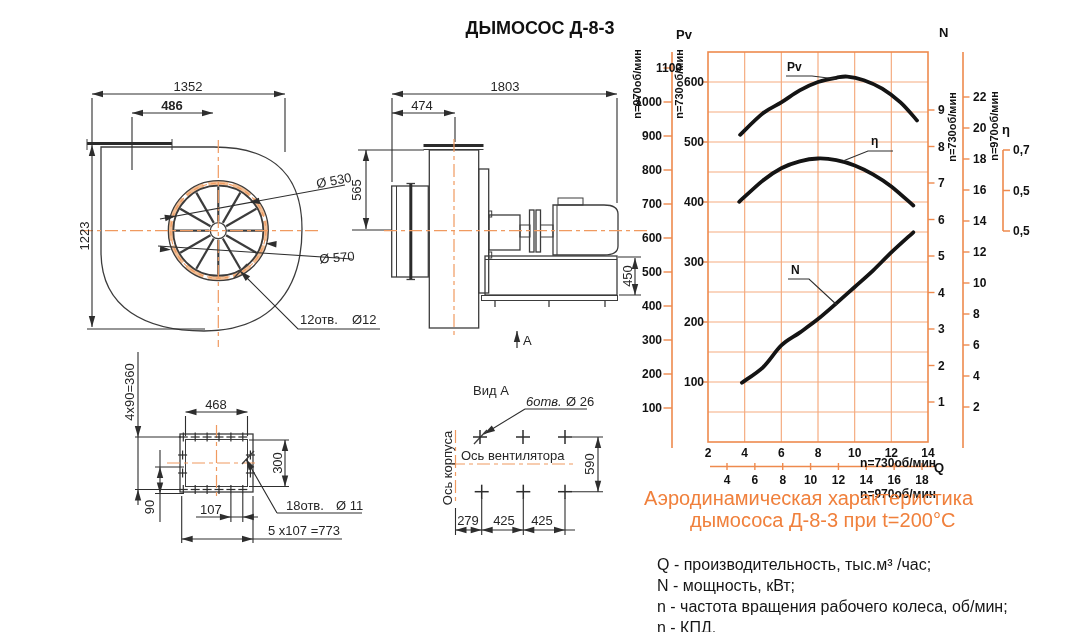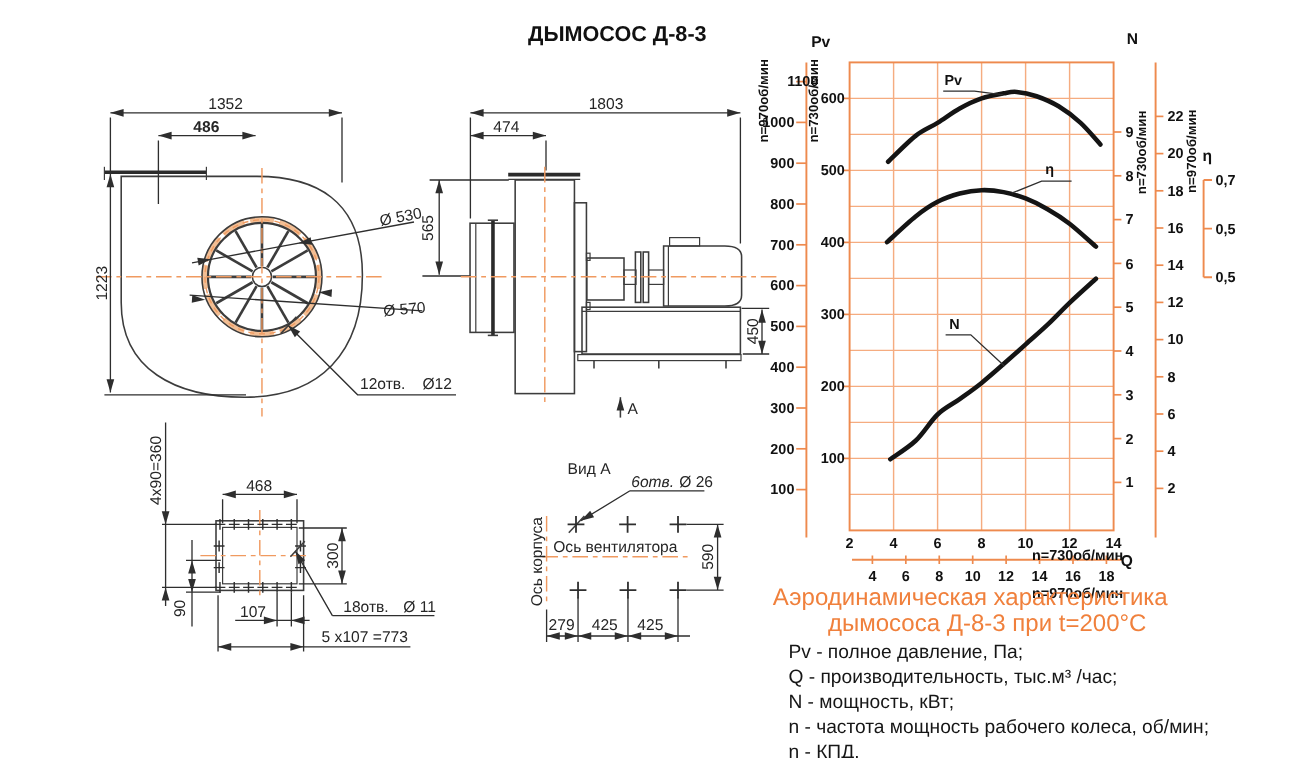--- a/index.html
+++ b/index.html
@@ -294,21 +294,21 @@
         <polygon points="0,0 -11,3.2 -11,-3.2" fill="#2e2e2e" transform="translate(598,491.7) rotate(90)"></polygon>
         <polygon points="0,0 -11,3.2 -11,-3.2" fill="#2e2e2e" transform="translate(455.5,530) rotate(180)"></polygon>
         <polygon points="0,0 -11,3.2 -11,-3.2" fill="#2e2e2e" transform="translate(481.7,530) rotate(0)"></polygon>
         <polygon points="0,0 -11,3.2 -11,-3.2" fill="#2e2e2e" transform="translate(481.7,530) rotate(180)"></polygon>
         <polygon points="0,0 -11,3.2 -11,-3.2" fill="#2e2e2e" transform="translate(523.3,530) rotate(0)"></polygon>
         <polygon points="0,0 -11,3.2 -11,-3.2" fill="#2e2e2e" transform="translate(523.3,530) rotate(180)"></polygon>
         <polygon points="0,0 -11,3.2 -11,-3.2" fill="#2e2e2e" transform="translate(565,530) rotate(0)"></polygon>
       </g>
 </svg>
 
-<div class="title" style="left:440px;top:18px;width:200px;">ДЫМОСОС Д-8-3</div>
+<div class="title" style="left:440px;top:18px;width:200px;text-align:center;">ДЫМОСОС Д-8-3</div>
 
 <div class="lbl c" style="left:168px;top:80px;width:40px;">1352</div>
 <div class="lbl c" style="left:152px;top:99px;width:40px;font-weight:bold;">486</div>
 <div class="lbl c rot" style="left:65px;top:229px;width:40px;">1223</div>
 <div class="lbl c" style="left:312px;top:174px;width:44px;transform:rotate(-11deg);">Ø 530</div>
 <div class="lbl c" style="left:315px;top:251px;width:44px;transform:rotate(-5deg);">Ø 570</div>
 <div class="lbl" style="left:300px;top:313px;">12отв.</div>
 <div class="lbl" style="left:352px;top:313px;">Ø12</div>
 
 <div class="lbl c" style="left:485px;top:80px;width:40px;">1803</div>
@@ -345,24 +345,23 @@
 <div class="axlbl" style="left:597px;top:77px;width:80px;">n=970об/мин</div>
 <div class="axlbl" style="left:639px;top:77px;width:80px;">n=730об/мин</div>
 <div class="axlbl" style="left:912px;top:120px;width:80px;">n=730об/мин</div>
 <div class="axlbl" style="left:954px;top:119px;width:80px;">n=970об/мин</div>
 <div class="tk" style="left:787px;top:60px;">Pv</div>
 <div class="tk" style="left:871px;top:134px;">η</div>
 <div class="tk" style="left:791px;top:263px;">N</div>
 
 <div class="sub" style="left:644px;top:487px;">Аэродинамическая характеристика</div>
 <div class="sub" style="left:690px;top:509px;text-align:right;">дымососа Д-8-3 при t=200°C</div>
-<div class="legend" style="left:657px;top:534px;">Pv - полное давление, Па;</div>
 <div class="legend" style="left:657px;top:555px;">Q - производительность, тыс.м³ /час;</div>
 <div class="legend" style="left:657px;top:576px;">N - мощность, кВт;</div>
-<div class="legend" style="left:657px;top:597px;">n - частота мощность рабочего колеса, об/мин;</div>
+<div class="legend" style="left:657px;top:597px;">n - частота вращения рабочего колеса, об/мин;</div>
 <div class="legend" style="left:657px;top:618px;">η - КПД.</div>
 
 <div id="gen-labels">
       <div class="tk r" style="left: 634px; top: 61px; width: 28px; margin-left: 20px;">1100</div>
       <div class="tk r" style="left: 634px; top: 95px; width: 28px;">1000</div>
       <div class="tk r" style="left: 634px; top: 129px; width: 28px;">900</div>
       <div class="tk r" style="left: 634px; top: 163px; width: 28px;">800</div>
       <div class="tk r" style="left: 634px; top: 197px; width: 28px;">700</div>
       <div class="tk r" style="left: 634px; top: 231px; width: 28px;">600</div>
       <div class="tk r" style="left: 634px; top: 265px; width: 28px;">500</div>

